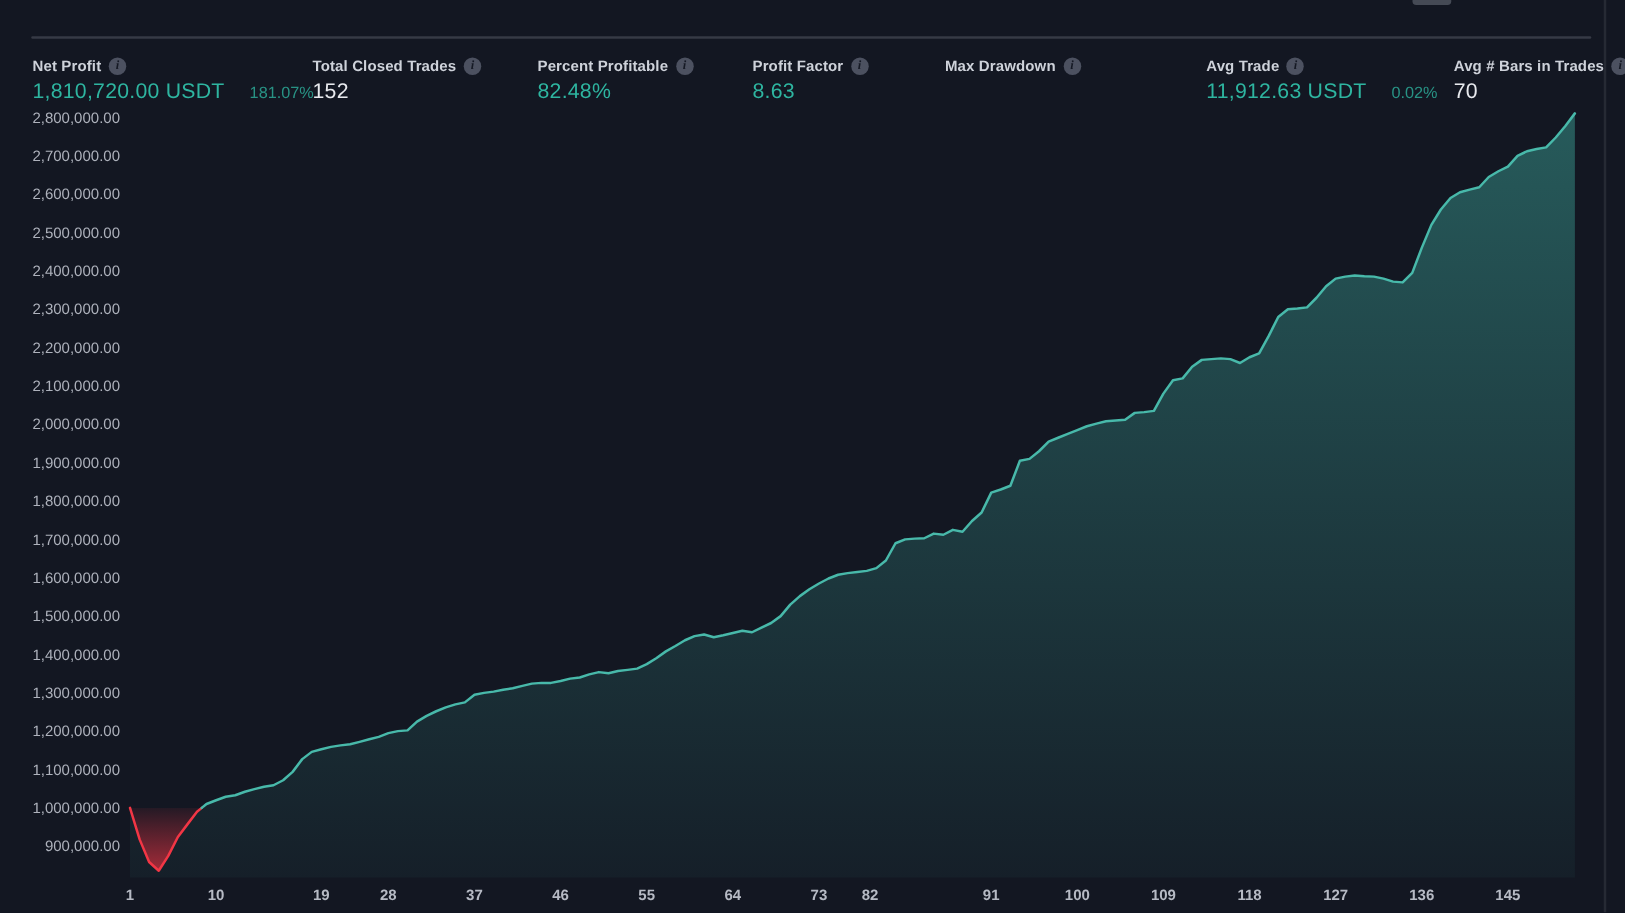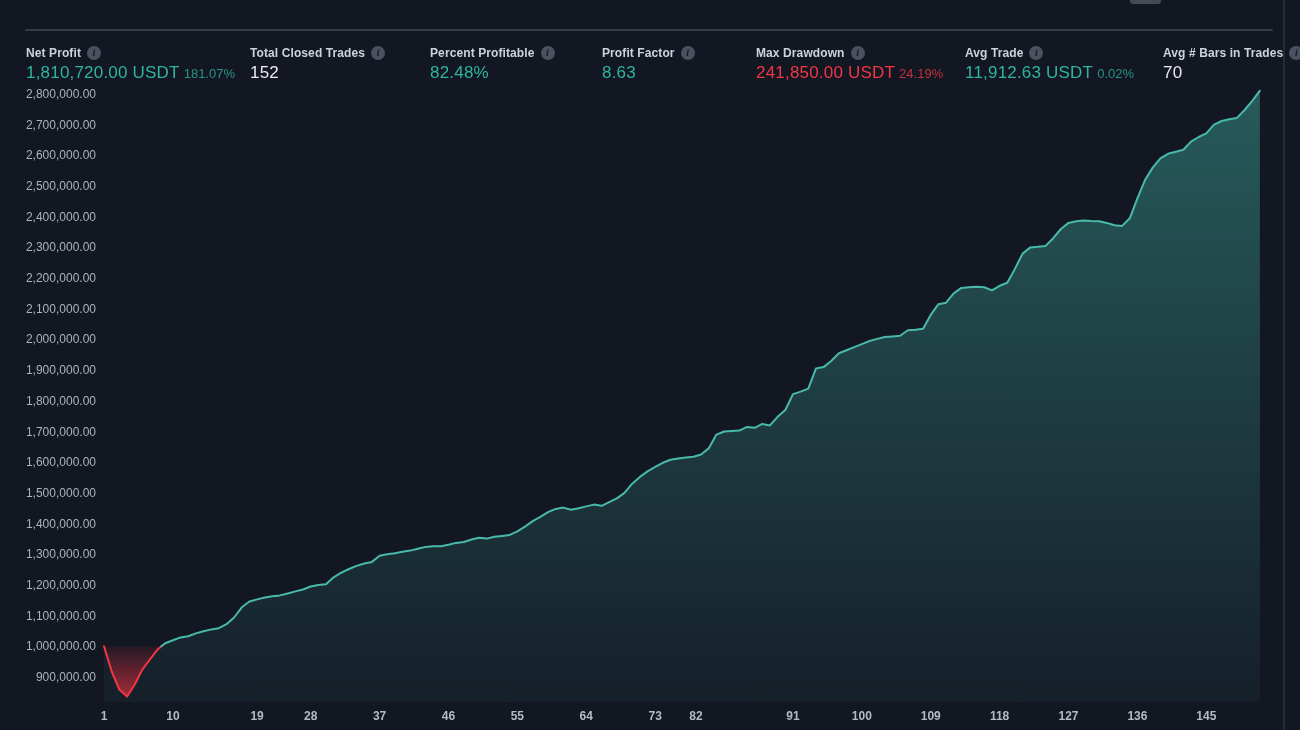--- a/index.html
+++ b/index.html
@@ -18,21 +18,21 @@
   
   #stats{position:absolute;left:0;top:46px;width:1300px;height:34px;}
   .stat{position:absolute;top:0;white-space:nowrap;}
   .stat-label-row{display:flex;align-items:center;gap:6px;}
   .stat-label{font-size:12px;font-weight:bold;color:#ced2da;letter-spacing:.1px;}
   .info-icon{display:inline-flex;align-items:center;justify-content:center;width:14px;height:14px;
     border-radius:50%;background:#4c5160;color:#151924;font-size:10px;font-weight:bold;cursor:pointer;
     font-family:"Liberation Serif",serif;font-style:italic;line-height:1;}
   .stat-value-row{margin-top:3px;display:flex;align-items:baseline;}
   .stat-value{font-size:17px;letter-spacing:.2px;}
-  .stat-percent{font-size:13px;margin-left:4px;opacity:.78;}
+  .stat-percent{font-size:13px;margin-left:20px;opacity:.78;}
   .tone-positive{color:#2eb5a0;}
   .tone-negative{color:#f23645;}
   .tone-neutral{color:#e8eaee;}
 
   
   #chart-area{position:absolute;left:0;top:0;width:1300px;height:730px;}
   #chart-svg{position:absolute;left:0;top:0;}
   .ylab{position:absolute;right:0;font-size:12px;color:#aeb2bc;line-height:16px;}
   #y-axis{position:absolute;left:0;top:0;width:96px;height:548px;}
   .xlab{position:absolute;top:709px;width:44px;text-align:center;font-size:12px;font-weight:bold;color:#b6bac4;line-height:15px;}
@@ -82,24 +82,20 @@
           <span class="info-icon">i</span>
         </div>
         <div class="stat-value-row">
           <span class="stat-value tone-positive">8.63</span>
         </div>
       </div>
       <div class="stat" style="left: 756px;">
         <div class="stat-label-row">
           <span class="stat-label">Max Drawdown</span>
           <span class="info-icon">i</span>
-        </div>
-        <div class="stat-value-row">
-          <span class="stat-value tone-negative">241,850.00 USDT</span>
-          <span class="stat-percent tone-negative">24.19%</span>
         </div>
       </div>
       <div class="stat" style="left: 965px;">
         <div class="stat-label-row">
           <span class="stat-label">Avg Trade</span>
           <span class="info-icon">i</span>
         </div>
         <div class="stat-value-row">
           <span class="stat-value tone-positive">11,912.63 USDT</span>
           <span class="stat-percent tone-positive">0.02%</span>

